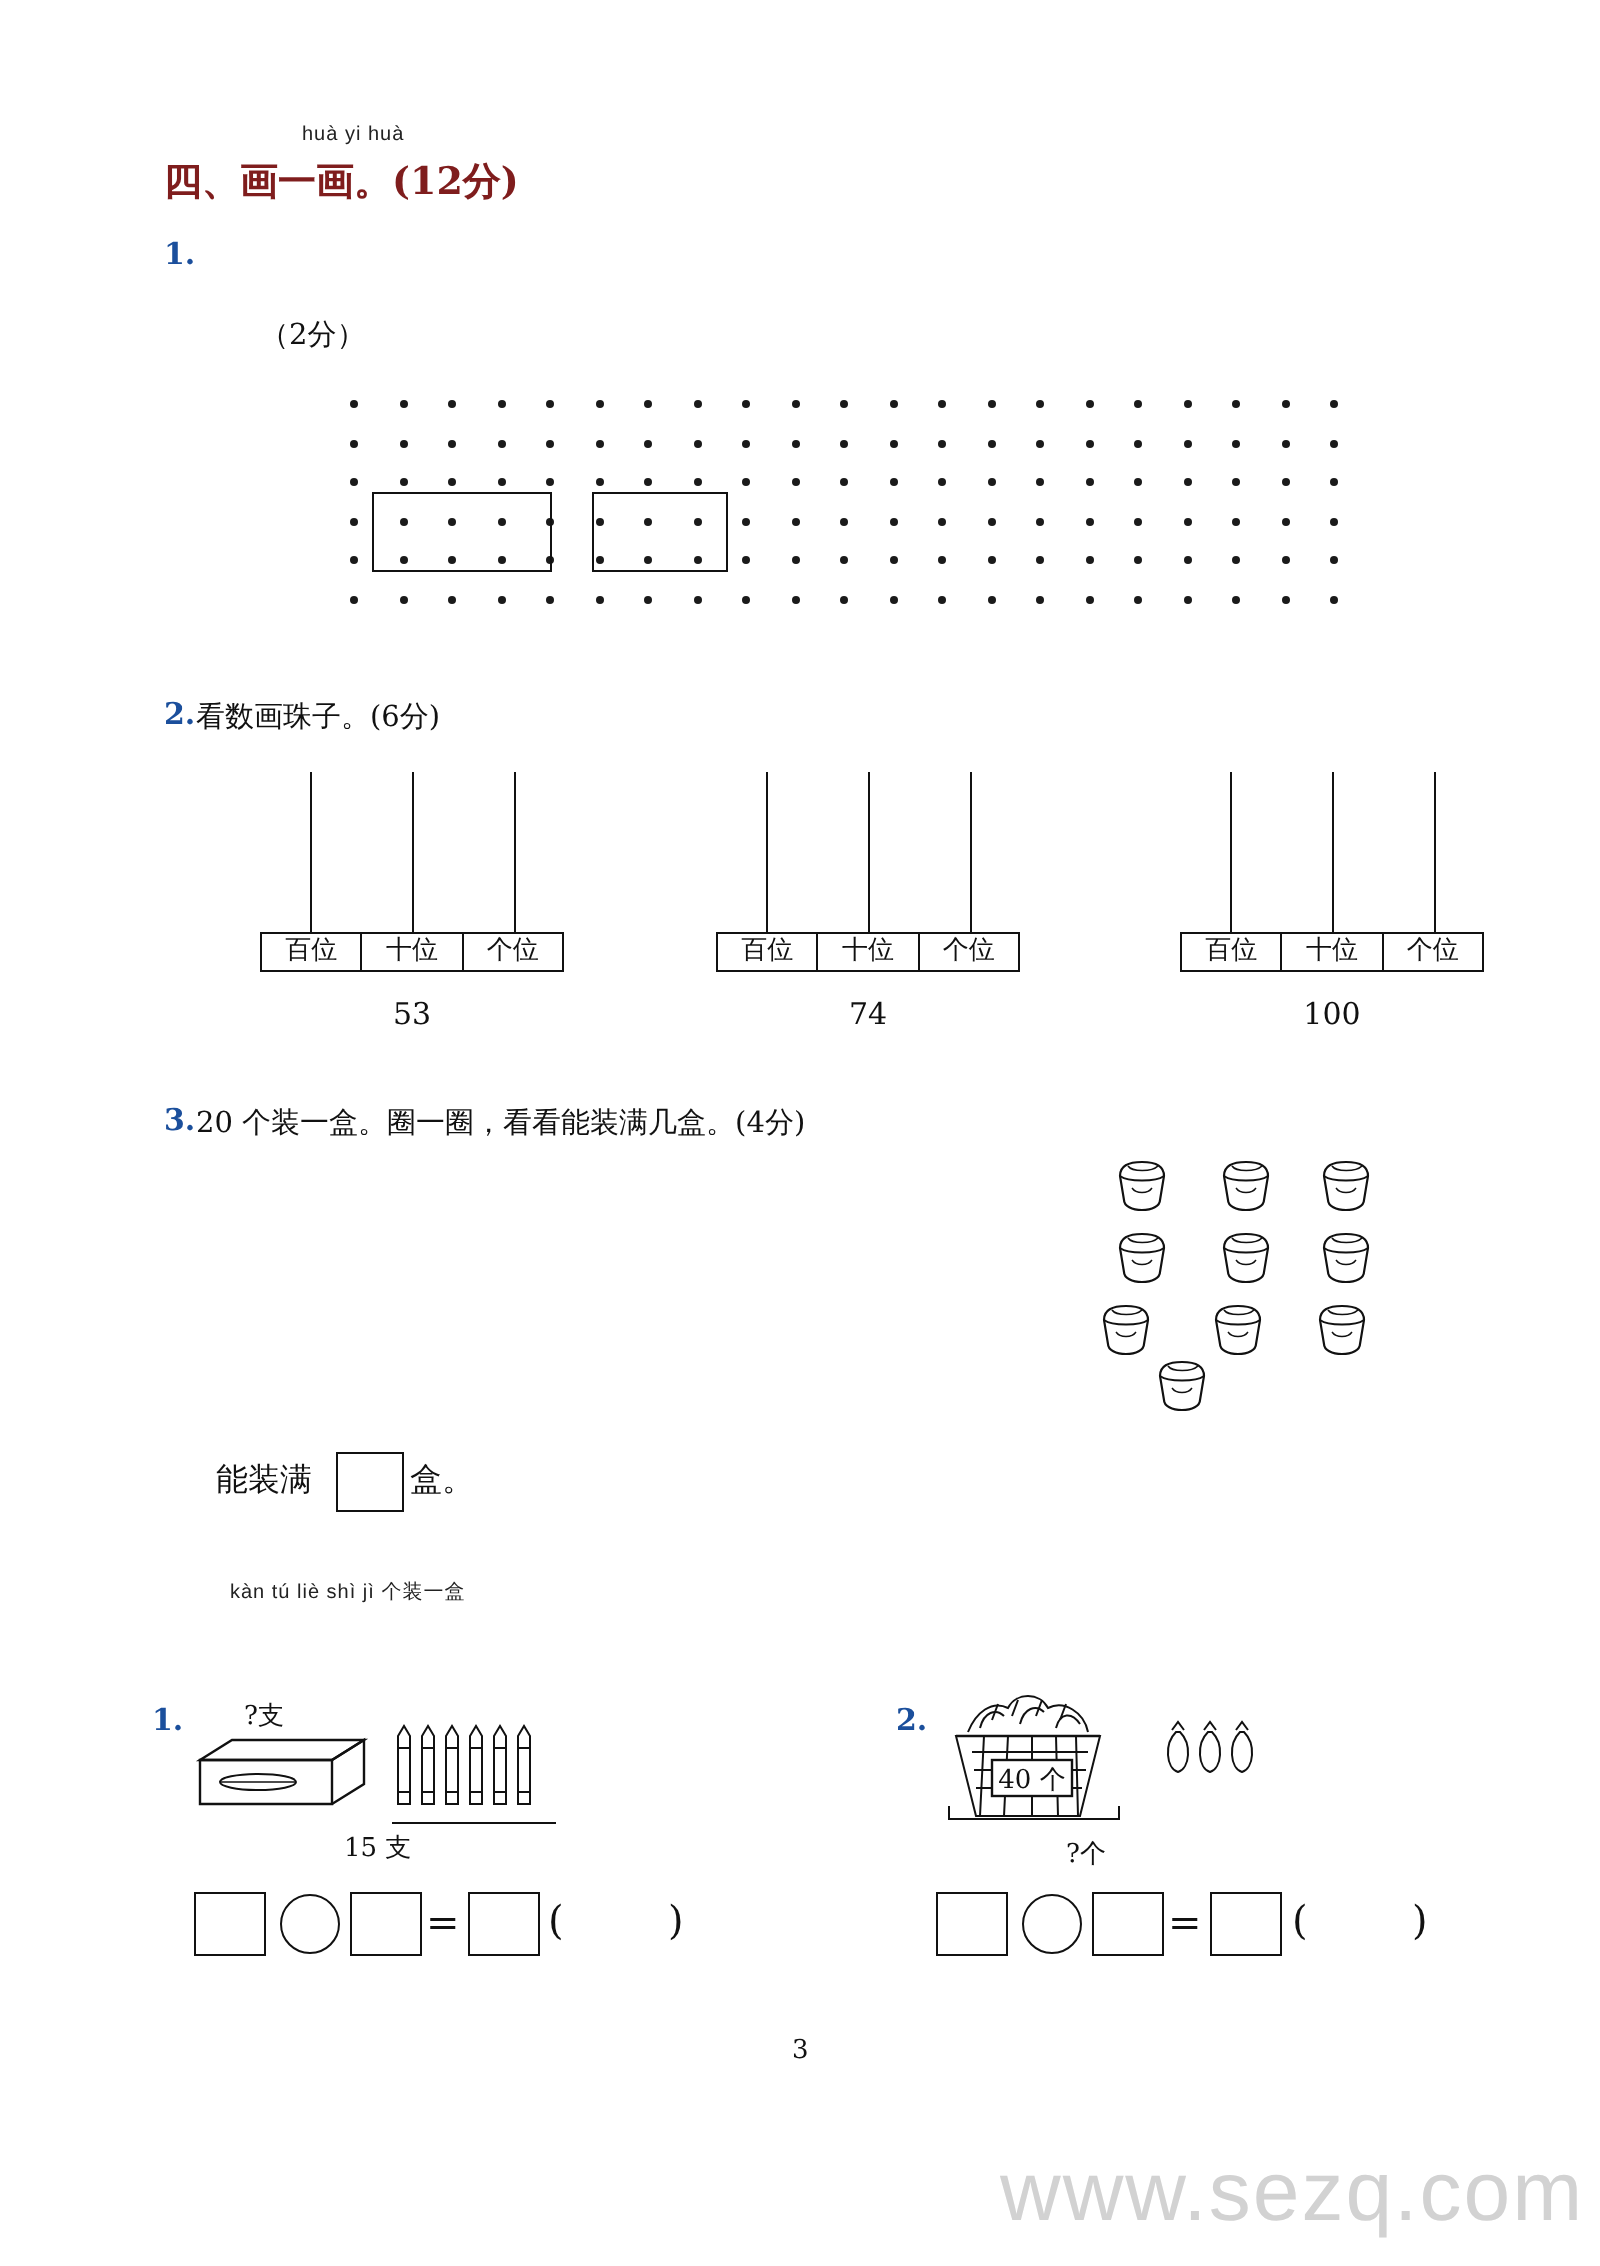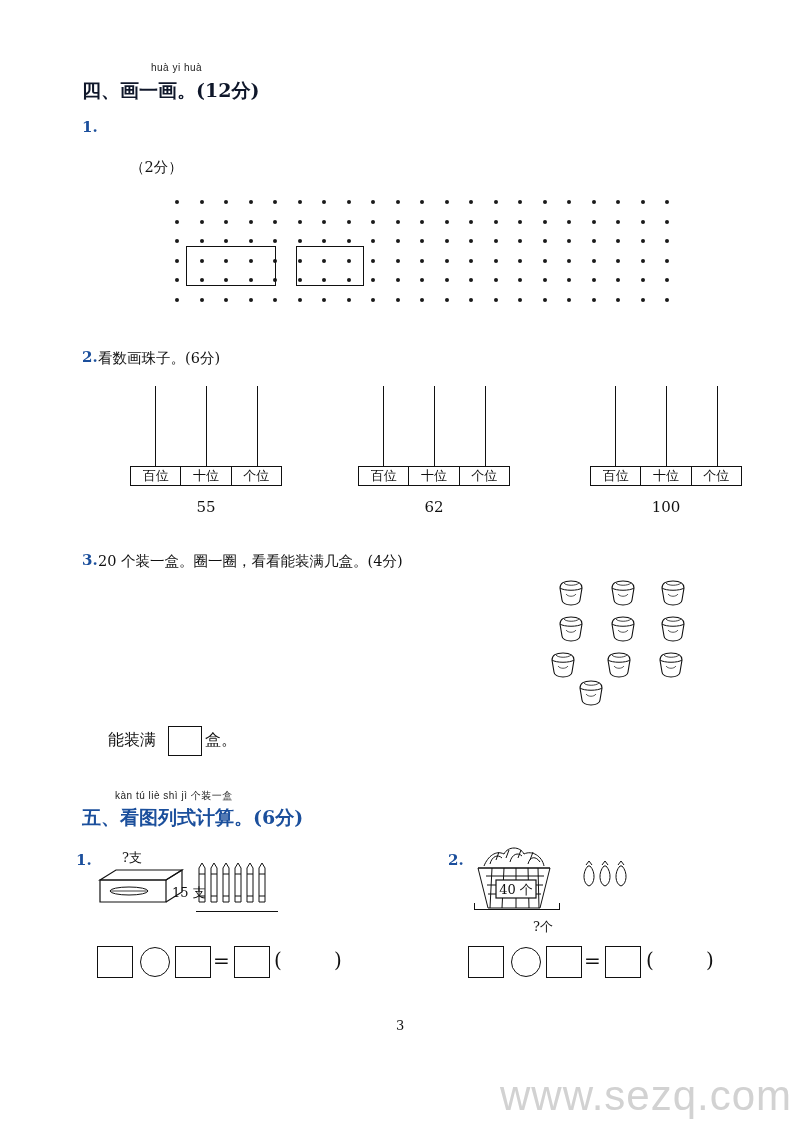--- a/index.html
+++ b/index.html
@@ -26,21 +26,21 @@
   .pinyin {
     font-family: "Liberation Sans", sans-serif;
     font-size: 10px;
     letter-spacing: 0.5px;
     color: #222;
   }
   .sec-head {
     font-family: "DejaVu Serif", serif;
     font-size: 19px;
     font-weight: bold;
-    color: #0f172a;
+    color: #7f1d1d;
     white-space: nowrap;
   }
   .qnum {
     font-family: "DejaVu Serif", serif;
     font-weight: bold;
     font-size: 15px;
     color: #1b4f9c;
   }
   .qtext {
     font-family: "DejaVu Serif", serif;
@@ -319,35 +319,35 @@
     <div class="rods">
       <div class="rod" style="left:25px;"></div>
       <div class="rod" style="left:76px;"></div>
       <div class="rod" style="left:127px;"></div>
     </div>
     <div class="boxrow">
       <div class="cell">百位</div>
       <div class="cell">十位</div>
       <div class="cell">个位</div>
     </div>
-    <div class="num">55</div>
+    <div class="num">53</div>
   </div>
 
   <div class="pv" style="left:358px; top:386px;">
     <div class="rods">
       <div class="rod" style="left:25px;"></div>
       <div class="rod" style="left:76px;"></div>
       <div class="rod" style="left:127px;"></div>
     </div>
     <div class="boxrow">
       <div class="cell">百位</div>
       <div class="cell">十位</div>
       <div class="cell">个位</div>
     </div>
-    <div class="num">62</div>
+    <div class="num">74</div>
   </div>
 
   <div class="pv" style="left:590px; top:386px;">
     <div class="rods">
       <div class="rod" style="left:25px;"></div>
       <div class="rod" style="left:76px;"></div>
       <div class="rod" style="left:127px;"></div>
     </div>
     <div class="boxrow">
       <div class="cell">百位</div>
@@ -379,21 +379,20 @@
     <use href="#cup" x="58" y="74"></use>
     <use href="#cup" x="110" y="74"></use>
     <use href="#cup" x="30" y="102"></use>
   </svg>
 
   <div class="abs small-note" style="left:108px; top:730px; font-size:16px;">能装满</div>
   <div class="ansbox" style="left:168px; top:726px; width:32px; height:28px;"></div>
   <div class="abs small-note" style="left:205px; top:730px; font-size:16px;">盒。</div>
 
   <div class="abs pinyin" style="left:115px; top:789px;">kàn tú liè shì jì 个装一盒</div>
-  <div class="abs sec-head blue" style="left:82px; top:805px; color:#1b4f9c;">五、看图列式计算。(6分)</div>
 
   <div class="abs qnum" style="left:76px; top:851px;">1.</div>
   <div class="abs label-sm" style="left:122px; top:849px;">?支</div>
 
   <svg class="abs" style="left:96px; top:866px;" width="90" height="42" viewBox="0 0 90 42">
     <path d="M4,14 L20,4 L86,4 L70,14 Z" fill="none" stroke="#111" stroke-width="1.2"></path>
     <path d="M4,14 L4,36 L70,36 L70,14 Z" fill="none" stroke="#111" stroke-width="1.2"></path>
     <path d="M70,14 L86,4 L86,26 L70,36" fill="none" stroke="#111" stroke-width="1.2"></path>
     <ellipse cx="33" cy="25" rx="19" ry="4" fill="none" stroke="#111" stroke-width="1"></ellipse>
     <path d="M14,25 L52,25" stroke="#111" stroke-width="0.8"></path>
@@ -428,21 +427,21 @@
         </g>
       <g transform="translate(60,0)">
           <path d="M3,6 L6,1 L9,6 L9,40 L3,40 Z"></path>
           <path d="M3,12 L9,12"></path>
           <path d="M3,34 L9,34"></path>
         </g>
     </g>
   </svg>
 
   <div class="hline" style="left:196px; top:911px; width:82px;"></div>
-  <div class="abs label-sm" style="left:172px; top:884px;">15 支</div>
+  <div class="abs label-sm" style="left:172px; top:915px;">15 支</div>
 
   <div class="ansbox" style="left:97px; top:946px; width:34px; height:30px;"></div>
   <div class="circle-op" style="left:140px; top:947px; width:28px; height:28px;"></div>
   <div class="ansbox" style="left:175px; top:946px; width:34px; height:30px;"></div>
   <div class="eqsign" style="left:213px; top:949px;">=</div>
   <div class="ansbox" style="left:234px; top:946px; width:34px; height:30px;"></div>
   <div class="paren" style="left:274px; top:948px;">(</div>
   <div class="paren" style="left:334px; top:948px;">)</div>
 
   <div class="abs qnum" style="left:448px; top:851px;">2.</div>

